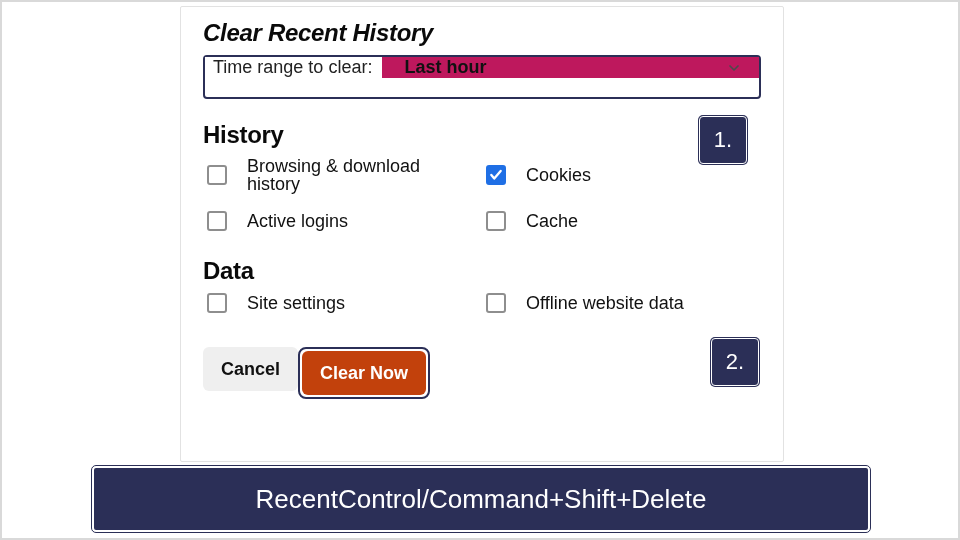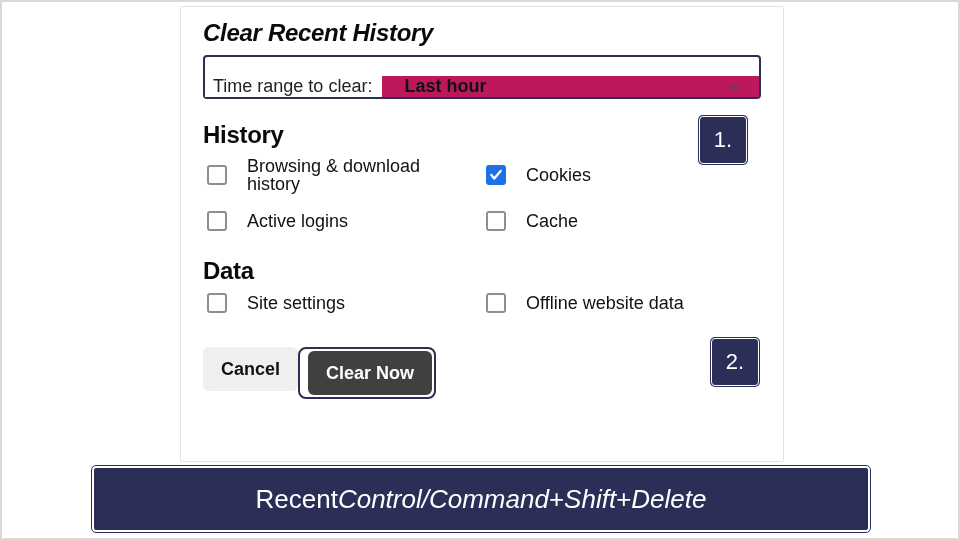--- a/index.html
+++ b/index.html
@@ -30,21 +30,21 @@
   .title {
     font-size: 24px;
     font-weight: 700;
     color: #0a0a0a;
     margin: 2px 0 8px 0;
     letter-spacing: -0.3px;
     font-style: italic;
   }
   .range-row {
     display: flex;
-    align-items: flex-end;
+    align-items: flex-start;
     border: 2px solid #2b2f57;
     border-radius: 4px;
     height: 44px;
   }
   .range-label {
     display: flex;
     align-items: center;
     padding: 0 10px 0 8px;
     font-size: 18px;
     color: #222;
@@ -126,23 +126,22 @@
   .btn-cancel {
     background: #efefef;
     color: #111;
   }
   .btn-primary-wrap {
     border: 2px solid #2b2f57;
     border-radius: 8px;
     padding: 2px;
   }
   .btn-primary {
-    background: #404040;
+    background: #c2410c;
     color: #fff;
-    margin-left: 6px;
   }
   .callout {
     position: absolute;
     width: 48px; height: 48px;
     background: #2b2f57;
     color: #fff;
     display: flex;
     align-items: center; justify-content: center;
     font-size: 22px;
     border-radius: 4px;
@@ -158,21 +157,21 @@
     width: 778px; height: 66px;
     background: #2b2f57;
     border: 2px solid #fff;
     outline: 1px solid #2b2f57;
     border-radius: 4px;
     color: #fff;
     display: flex;
     align-items: center; justify-content: center;
     font-size: 26px;
   }
-  .banner .kbd { font-style: italic; }
+  .banner .kbd { }
 </style>
 </head>
 <body>
 
 <div class="stage">
 
   <div class="dialog">
     <div class="dialog-inner">
 
       <div class="title">Clear Recent History</div>

